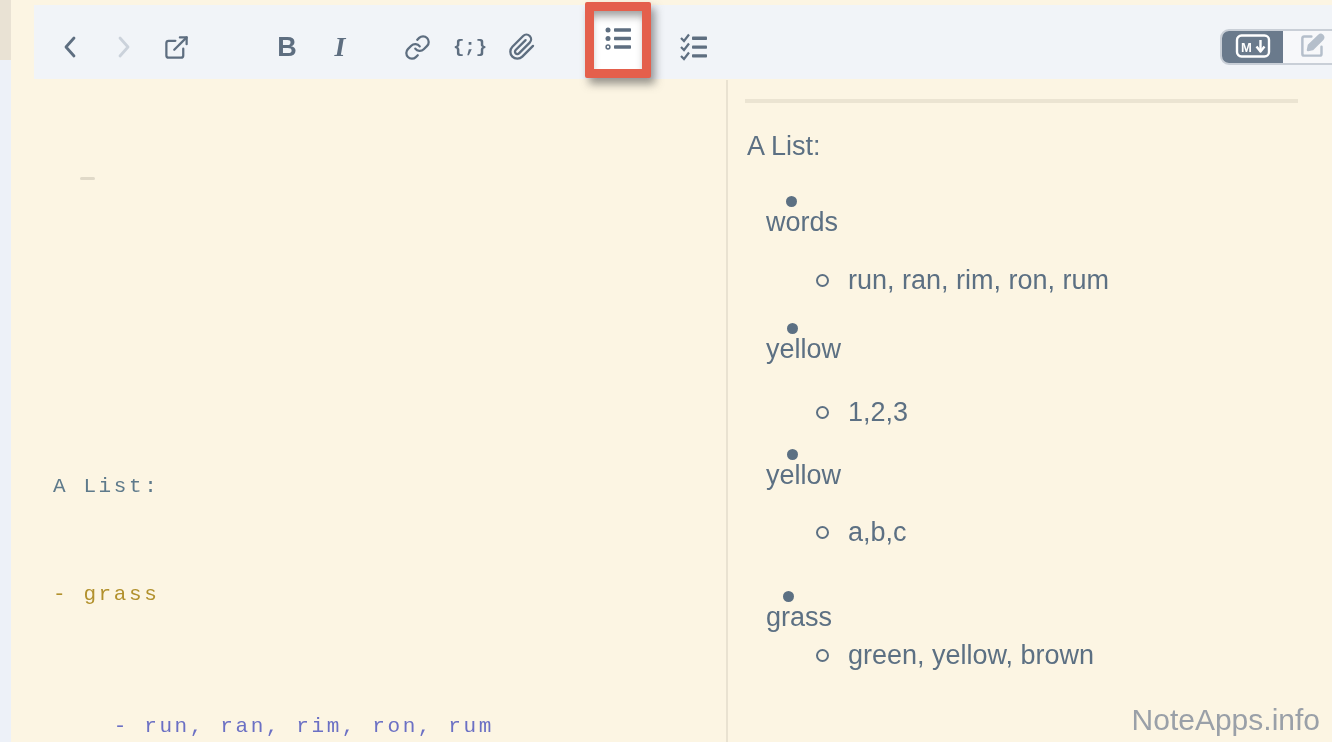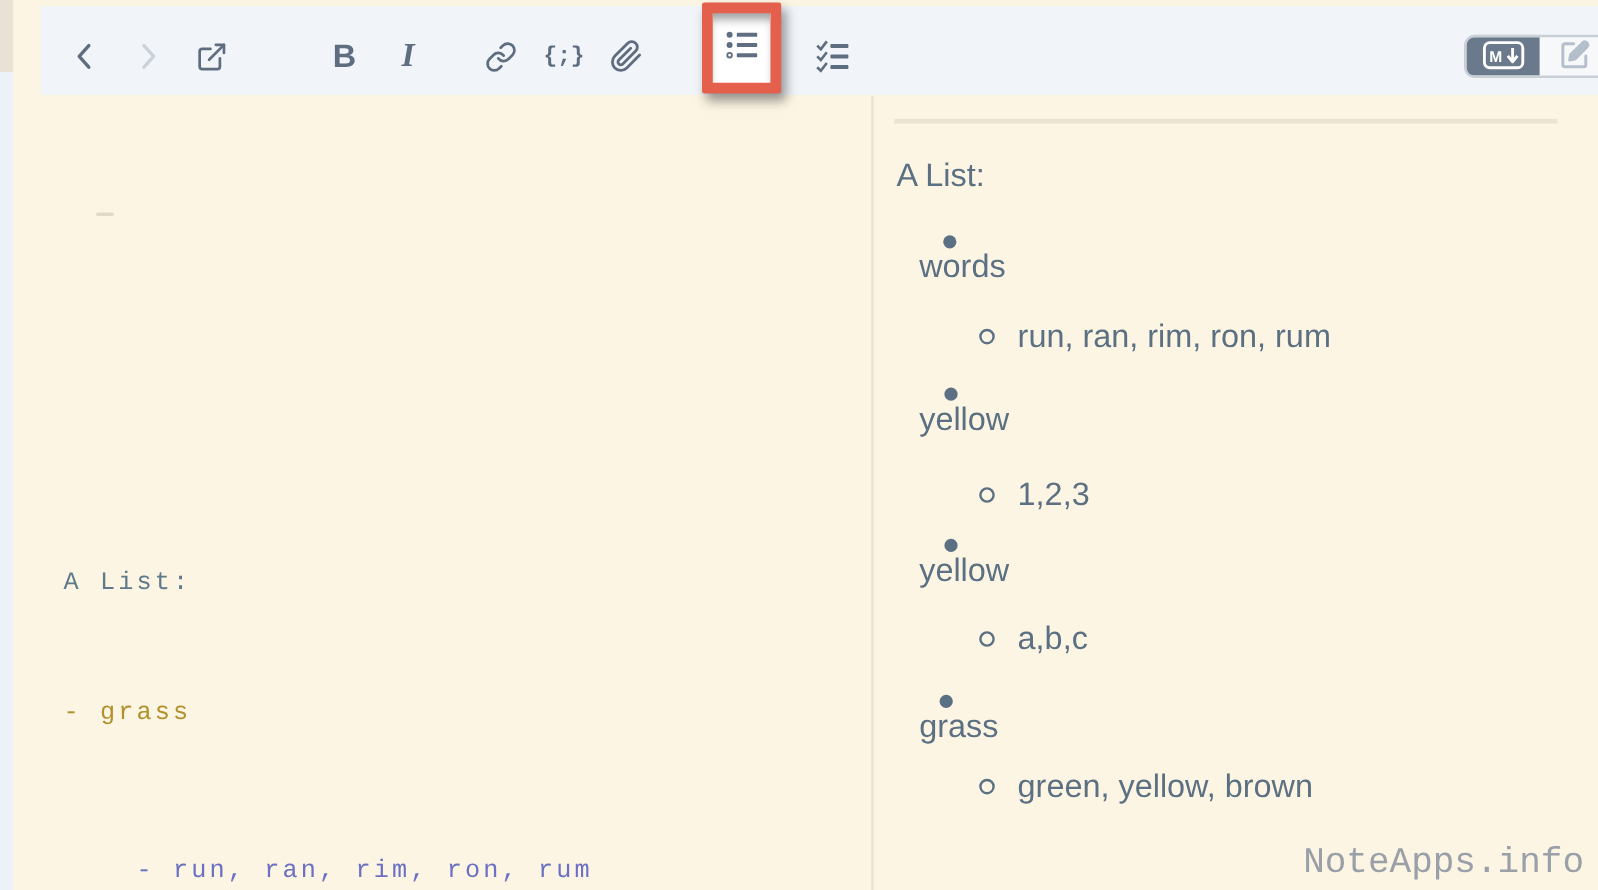--- a/index.html
+++ b/index.html
@@ -65,21 +65,21 @@
 
   .preview-pane{ position:absolute; left:728px; top:79px; width:604px; height:663px; color:var(--preview_text); }
   .preview-hr{ position:absolute; left:17px; top:20px; width:553px; height:4px; background:var(--preview_hr); }
   .preview-heading{ position:absolute; left:19px; top:52px; font-size:27px; }
   .p-row{ position:absolute; height:34px; display:flex; align-items:center; font-size:27px; }
   .p-row.l1{ left:38px;flex-direction:column; }
   .p-row.l2{ left:88px; }
   .dot{ width:11px; height:11px; border-radius:50%; background:var(--preview_text); margin-right:22px; flex:none; }
   .circle{ width:13px; height:13px; border-radius:50%; border:2.5px solid var(--preview_text); margin-right:19px; flex:none; }
 
-  .watermark{ position:absolute; right:12px; top:703px; font-size:30px; color:var(--watermark);font-family:Liberation Mono, monospace; }
+  .watermark{ position:absolute; right:12px; top:703px; font-size:30px; color:var(--watermark); }
 </style>
 </head>
 <body>
 
 <div id="screen">
 
   <div class="strip-top"></div>
   <div class="strip-bottom"></div>
 
   <div class="toolbar">
@@ -229,21 +229,21 @@
       <span>1,2,3</span>
     </div>
     <div class="p-row l1" style="top:370px">
       <span class="dot"></span>
       <span>yellow</span>
     </div>
     <div class="p-row l2" style="top:436px">
       <span class="circle"></span>
       <span>a,b,c</span>
     </div>
-    <div class="p-row l1" style="top:500px">
+    <div class="p-row l1" style="top:512px">
       <span class="dot"></span>
       <span>grass</span>
     </div>
     <div class="p-row l2" style="top:559px">
       <span class="circle"></span>
       <span>green, yellow, brown</span>
     </div>
   </div>
 
   <div class="watermark">NoteApps.info</div>

